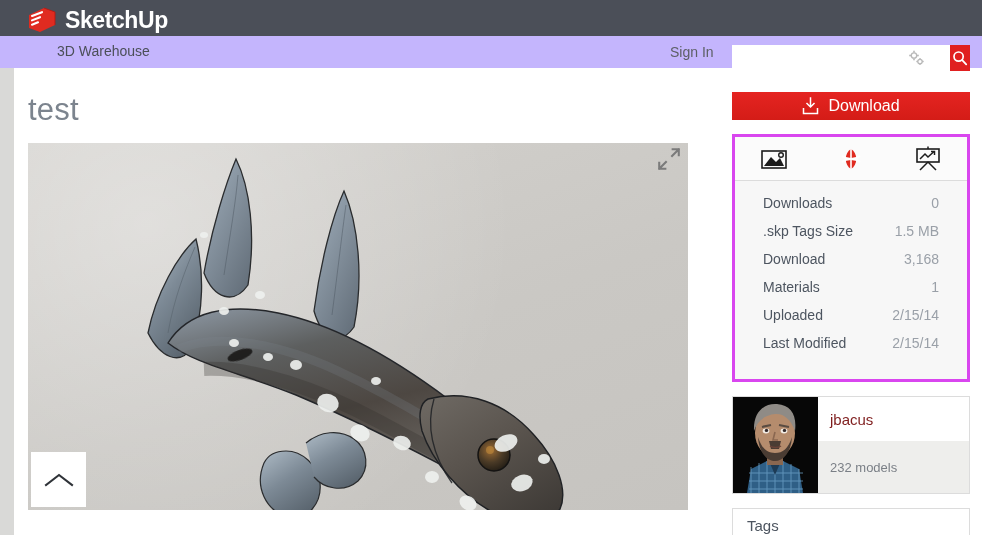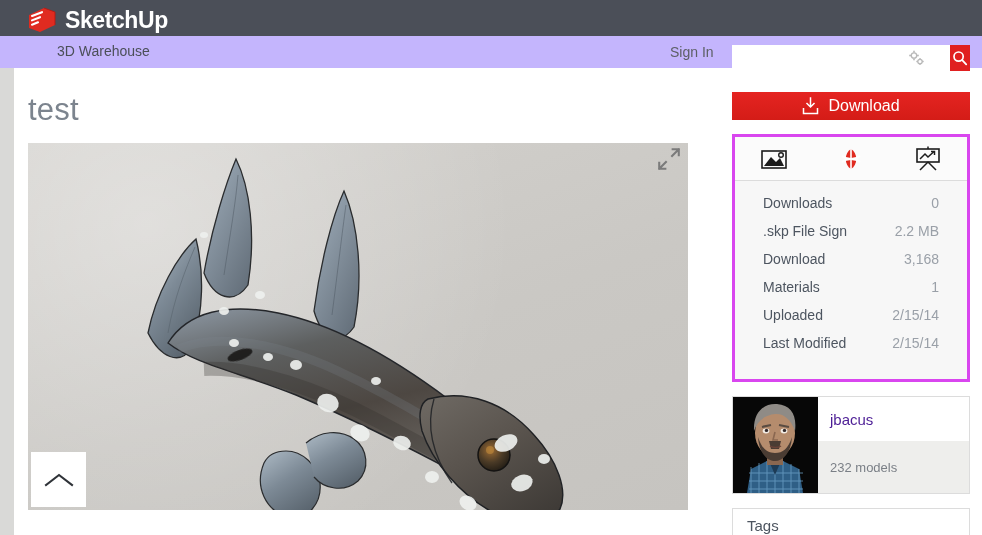--- a/index.html
+++ b/index.html
@@ -150,21 +150,21 @@
     display: flex;
   }
   .avatar {
     width: 85px; height: 96px; flex: none;
     background: #0a0a0a; position: relative; overflow: hidden;
   }
   .avatar svg { position: absolute; left: 0; top: 0; }
   .author-info { flex: 1; display: flex; flex-direction: column; }
   .author-name {
     height: 44px; display: flex; align-items: center;
-    padding-left: 12px; font-size: 15px; color: #4c1d95;
+    padding-left: 12px; font-size: 15px; color: #7f1d1d;
     background: #ffffff; cursor: pointer; text-align: right;
   }
   .author-models {
     flex: 1; display: flex; align-items: center;
     padding-left: 12px; font-size: 13px; color: #7a7f86;
     background: #eeeeec;
   }
 
   .tags-card {
     margin-top: 14px; width: 238px; height: 40px;
@@ -372,22 +372,22 @@
         </svg>
       </div>
     </div>
 
     <div class="stats-rows">
       <div class="stat-row">
         <span class="stat-label">Downloads</span>
         <span class="stat-value">0</span>
       </div>
       <div class="stat-row">
-        <span class="stat-label">.skp File Sign</span>
-        <span class="stat-value">2.2 MB</span>
+        <span class="stat-label">.skp Tags Size</span>
+        <span class="stat-value">1.5 MB</span>
       </div>
       <div class="stat-row">
         <span class="stat-label">Download</span>
         <span class="stat-value">3,168</span>
       </div>
       <div class="stat-row">
         <span class="stat-label">Materials</span>
         <span class="stat-value">1</span>
       </div>
       <div class="stat-row">

